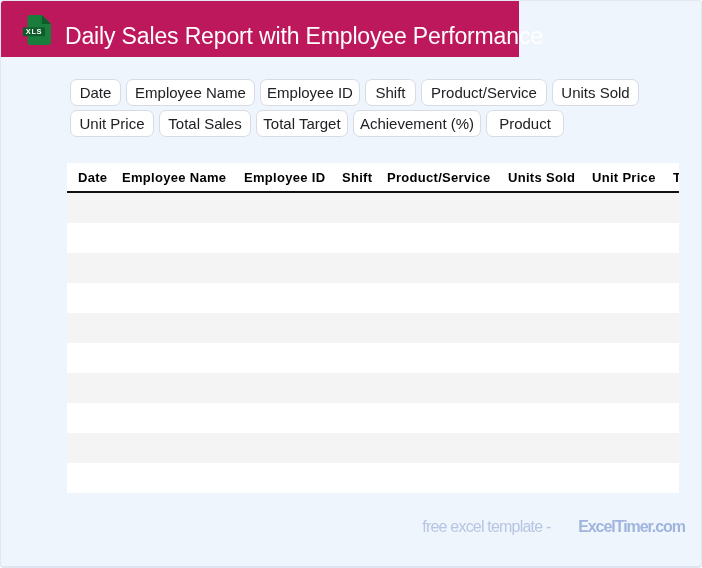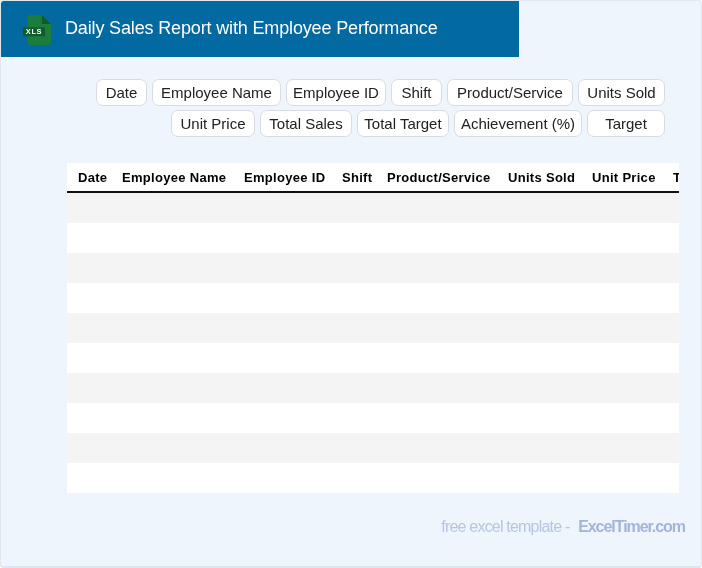--- a/index.html
+++ b/index.html
@@ -8,28 +8,28 @@
   .canvas {
     position:relative; width:702px; height:568px;
     background:#eff5fc;
     border:1px solid #e3e8ef;
     border-bottom:2px solid #dde5f0;
     border-radius:4px;
     overflow:hidden;
   }
   .topbar {
     position:absolute; left:0; top:0; width:518px; height:56px;
-    background:#0369a1;
+    background:#be185d;
   }
   .topbar svg { position:absolute; left:21px; top:13px; }
   .title {
-    position:absolute; left:64px; top:0; height:56px; line-height:54px;
-    font-size:18px; letter-spacing:-0.15px; color:#ffffff; white-space:nowrap;
+    position:absolute; left:64px; top:8px; height:56px; line-height:54px;
+    font-size:23px; letter-spacing:-0.15px; color:#ffffff; white-space:nowrap;
   }
-  .chips { position:absolute; left:69px; top:78px; width:600px;text-align:right; }
+  .chips { position:absolute; left:69px; top:78px; width:600px; }
   .chip {
     display:inline-flex; align-items:center; justify-content:center;
     height:27px; margin-right:5px; margin-bottom:4px;
     background:#ffffff; border:1px solid #d8dce2; border-radius:7px;
     font-size:15px; color:#202124; white-space:nowrap;
   }
   .tbl {
     position:absolute; left:66px; top:162px; width:612px; height:330px;
     background:#ffffff; overflow:hidden;
   }
@@ -41,38 +41,38 @@
     position:absolute; top:0; line-height:30px;
     font-weight:bold; font-size:13px; color:#000000; white-space:nowrap; letter-spacing:0.3px;
   }
   .rows { position:absolute; left:0; top:30px; width:612px; }
   .row { width:612px; height:30px; }
   .row.g { background:#f4f4f5; }
   .footer {
     position:absolute; right:16px; top:517px;
     font-size:16px; letter-spacing:-0.8px; color:#b7c5e3; white-space:nowrap;
   }
-  .footer b { color:#a0b4de; font-weight:bold; margin-left:5px; letter-spacing:-1.05px; }
+  .footer b { color:#a0b4de; font-weight:bold; margin-left:24px; letter-spacing:-1.05px; }
 </style>
 </head>
 <body>
 <div class="canvas">
   <div class="topbar">
     <svg width="30" height="32" viewBox="0 0 30 32">
       <path d="M8.6 0.9 L19.9 0.9 L29 10 L29 28 Q29 31.1 25.9 31.1 L8.6 31.1 Q5.5 31.1 5.5 28 L5.5 4 Q5.5 0.9 8.6 0.9 Z" fill="#1a7d3b"></path>
       <path d="M19.9 0.9 L29 10 L19.9 10 Z" fill="#0d5c2a"></path>
       <rect x="0.9" y="13.4" width="22.1" height="8.8" fill="#0d5c2a"></rect>
       <text x="12" y="20.4" fill="#ffffff" font-size="7.5" font-weight="bold" font-family="Liberation Sans" text-anchor="middle" letter-spacing="0.6">XLS</text>
     </svg>
     <div class="title">Daily Sales Report with Employee Performance</div>
   </div>
 
   <div class="chips">
     <span class="chip" style="width:51px">Date</span><span class="chip" style="width:129px">Employee Name</span><span class="chip" style="width:100px">Employee ID</span><span class="chip" style="width:51px">Shift</span><span class="chip" style="width:126px">Product/Service</span><span class="chip" style="width:87px">Units Sold</span><br>
-    <span class="chip" style="width:84px">Unit Price</span><span class="chip" style="width:92px">Total Sales</span><span class="chip" style="width:92px">Total Target</span><span class="chip" style="width:128px">Achievement (%)</span><span class="chip" style="width:78px">Target</span>
+    <span class="chip" style="width:84px">Unit Price</span><span class="chip" style="width:92px">Total Sales</span><span class="chip" style="width:92px">Total Target</span><span class="chip" style="width:128px">Achievement (%)</span><span class="chip" style="width:78px">Product</span>
   </div>
 
   <div class="tbl">
     <div class="thead">
       <span style="left:11px">Date</span>
       <span style="left:55px">Employee Name</span>
       <span style="left:177px">Employee ID</span>
       <span style="left:275px">Shift</span>
       <span style="left:320px">Product/Service</span>
       <span style="left:441px">Units Sold</span>

